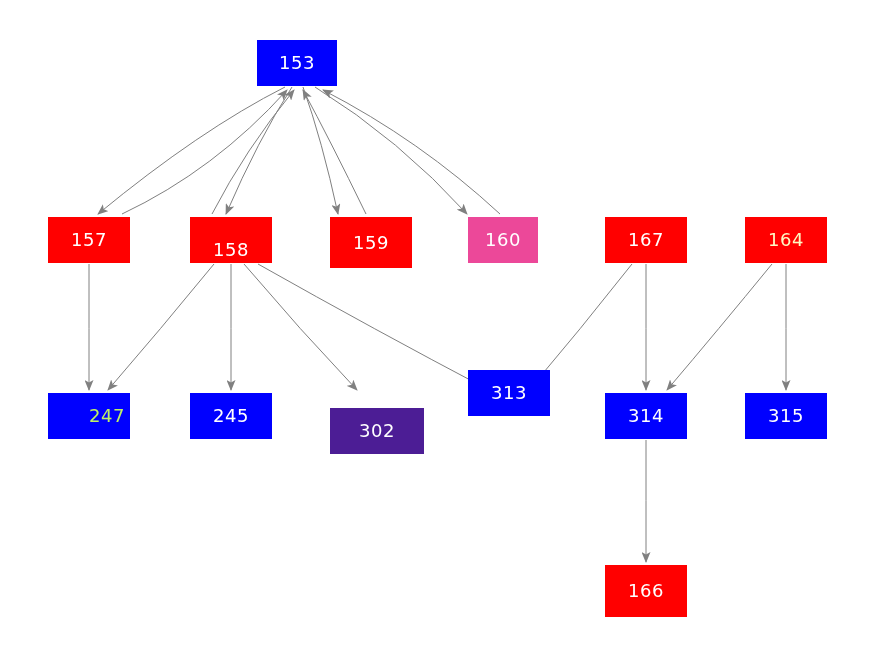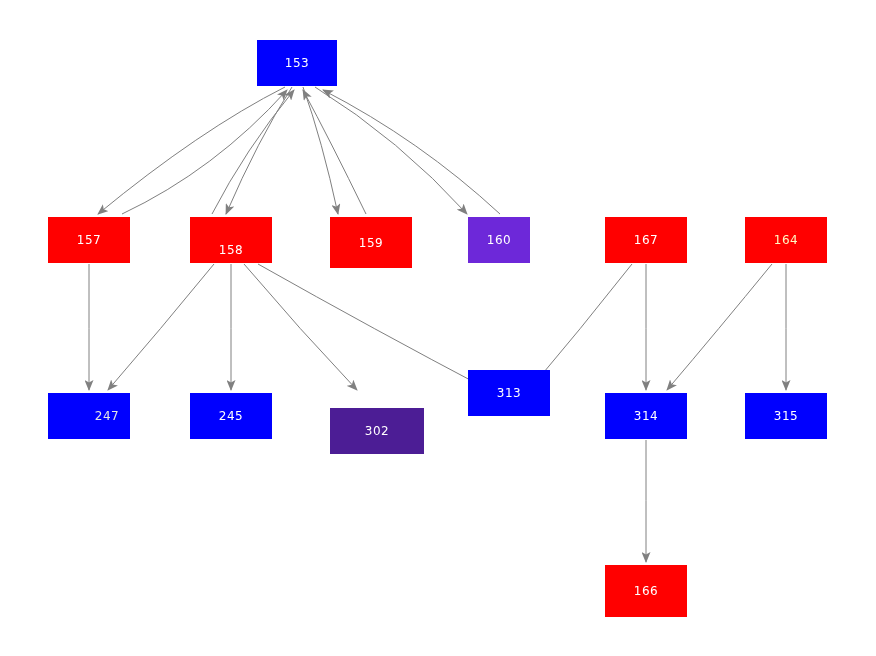--- a/index.html
+++ b/index.html
@@ -25,21 +25,21 @@
     height: 656px;
     pointer-events: none;
   }
   .node {
     position: absolute;
     box-sizing: border-box;
     display: flex;
     align-items: center;
     justify-content: center;
     color: #ffffff;
-    font-size: 12px;
+    font-size: 18px;
     font-weight: normal;
     letter-spacing: 0.5px;
     line-height: 1;
     user-select: none;
   }
   .node-label {
     display: block;
     text-align: center;
   }
 </style>
@@ -80,31 +80,31 @@
       </div>
       <div class="node" style="left: 48px; top: 217px; width: 82px; height: 46px; background: rgb(255, 0, 0);">
         <span class="node-label" style="color: rgb(255, 255, 255);">157</span>
       </div>
       <div class="node" style="left: 190px; top: 217px; width: 82px; height: 46px; background: rgb(255, 0, 0);">
         <span class="node-label" style="color: #ffffff; margin-top: 20px;">158</span>
       </div>
       <div class="node" style="left: 330px; top: 217px; width: 82px; height: 51px; background: rgb(255, 0, 0);">
         <span class="node-label" style="color: rgb(255, 255, 255);">159</span>
       </div>
-      <div class="node" style="left: 468px; top: 217px; width: 62px; height: 46px; background: #6d28d9;">
+      <div class="node" style="left: 468px; top: 217px; width: 70px; height: 46px; background: #ec4899;">
         <span class="node-label" style="color: rgb(255, 255, 255);">160</span>
       </div>
       <div class="node" style="left: 605px; top: 217px; width: 82px; height: 46px; background: rgb(255, 0, 0);">
         <span class="node-label" style="color: rgb(255, 255, 255);">167</span>
       </div>
       <div class="node" style="left: 745px; top: 217px; width: 82px; height: 46px; background: rgb(255, 0, 0);">
         <span class="node-label" style="color: #fef9c3;">164</span>
       </div>
       <div class="node" style="left: 48px; top: 393px; width: 82px; height: 46px; background: rgb(0, 0, 255);">
-        <span class="node-label" style="color: #e5e5e5; margin-left: 36px;">247</span>
+        <span class="node-label" style="color: #bef264; margin-left: 36px;">247</span>
       </div>
       <div class="node" style="left: 190px; top: 393px; width: 82px; height: 46px; background: rgb(0, 0, 255);">
         <span class="node-label" style="color: rgb(255, 255, 255);">245</span>
       </div>
       <div class="node" style="left: 330px; top: 408px; width: 94px; height: 46px; background: #4c1d95;">
         <span class="node-label" style="color: rgb(255, 255, 255);">302</span>
       </div>
       <div class="node" style="left: 468px; top: 370px; width: 82px; height: 46px; background: rgb(0, 0, 255);">
         <span class="node-label" style="color: rgb(255, 255, 255);">313</span>
       </div>

